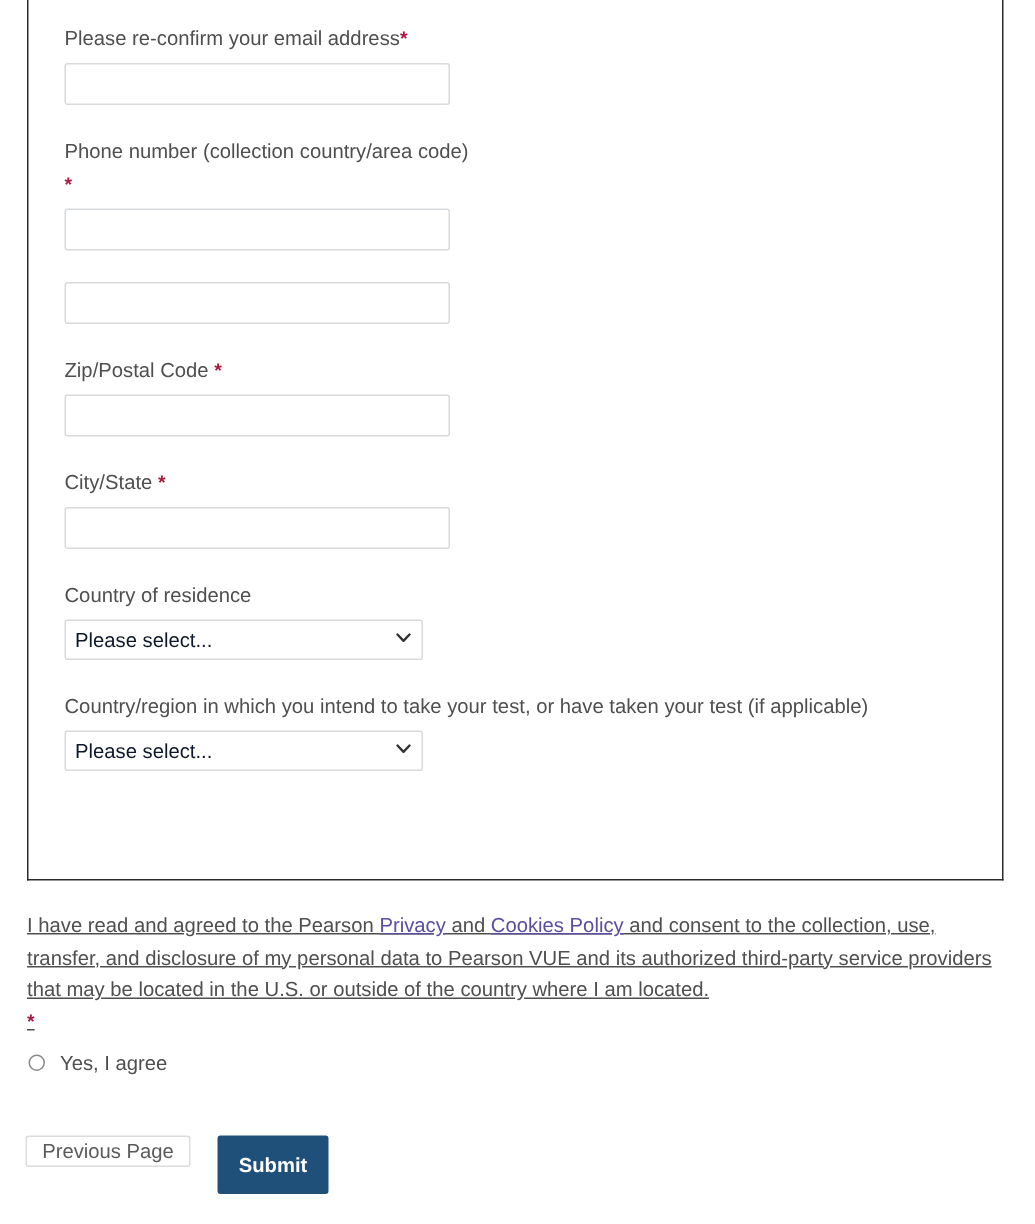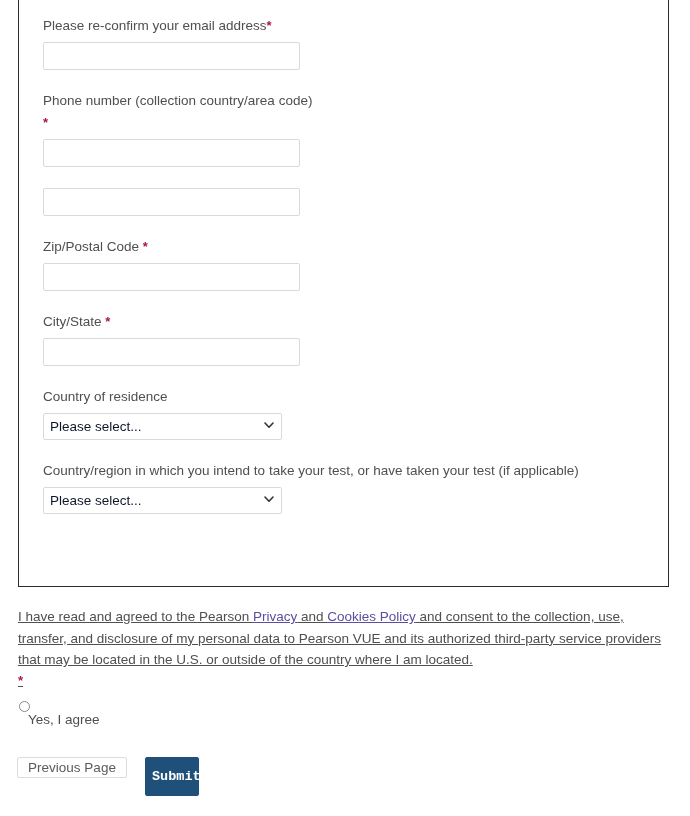--- a/index.html
+++ b/index.html
@@ -121,22 +121,22 @@
     display: block;
     margin-top: 2px;
     color: #a8183f;
     font-weight: 700;
     font-size: 13px;
     line-height: 16px;
   }
 
   .radio-row {
     display: flex;
+    align-items: center;
     margin-top: 12px;
-    flex-direction: column;
   }
   input.radio {
     -webkit-appearance: none;
     -moz-appearance: none;
     appearance: none;
     width: 11px;
     height: 11px;
     border: 1px solid #8a8a8a;
     border-radius: 50%;
     background: #fff;
@@ -164,27 +164,27 @@
     background: #ffffff;
     border: 1px solid #dcdcdc;
     border-radius: 2px;
     font-family: "Liberation Sans", sans-serif;
     font-size: 13.5px;
     color: #5b5b5b;
     cursor: pointer;
   }
   .btn-primary {
     box-sizing: border-box;
-    width: 54px;
+    width: 74px;
     height: 39px;
     margin-left: 18px;
     background: #1f5079;
     border: 1px solid #1f5079;
     border-radius: 2px;
-    font-family: Liberation Mono, monospace;
+    font-family: Liberation Sans, sans-serif;
     font-size: 13.5px;
     font-weight: 700;
     color: #ffffff;
     cursor: pointer;
   }
 </style>
 </head>
 <body>
 
 <div class="form-panel">

